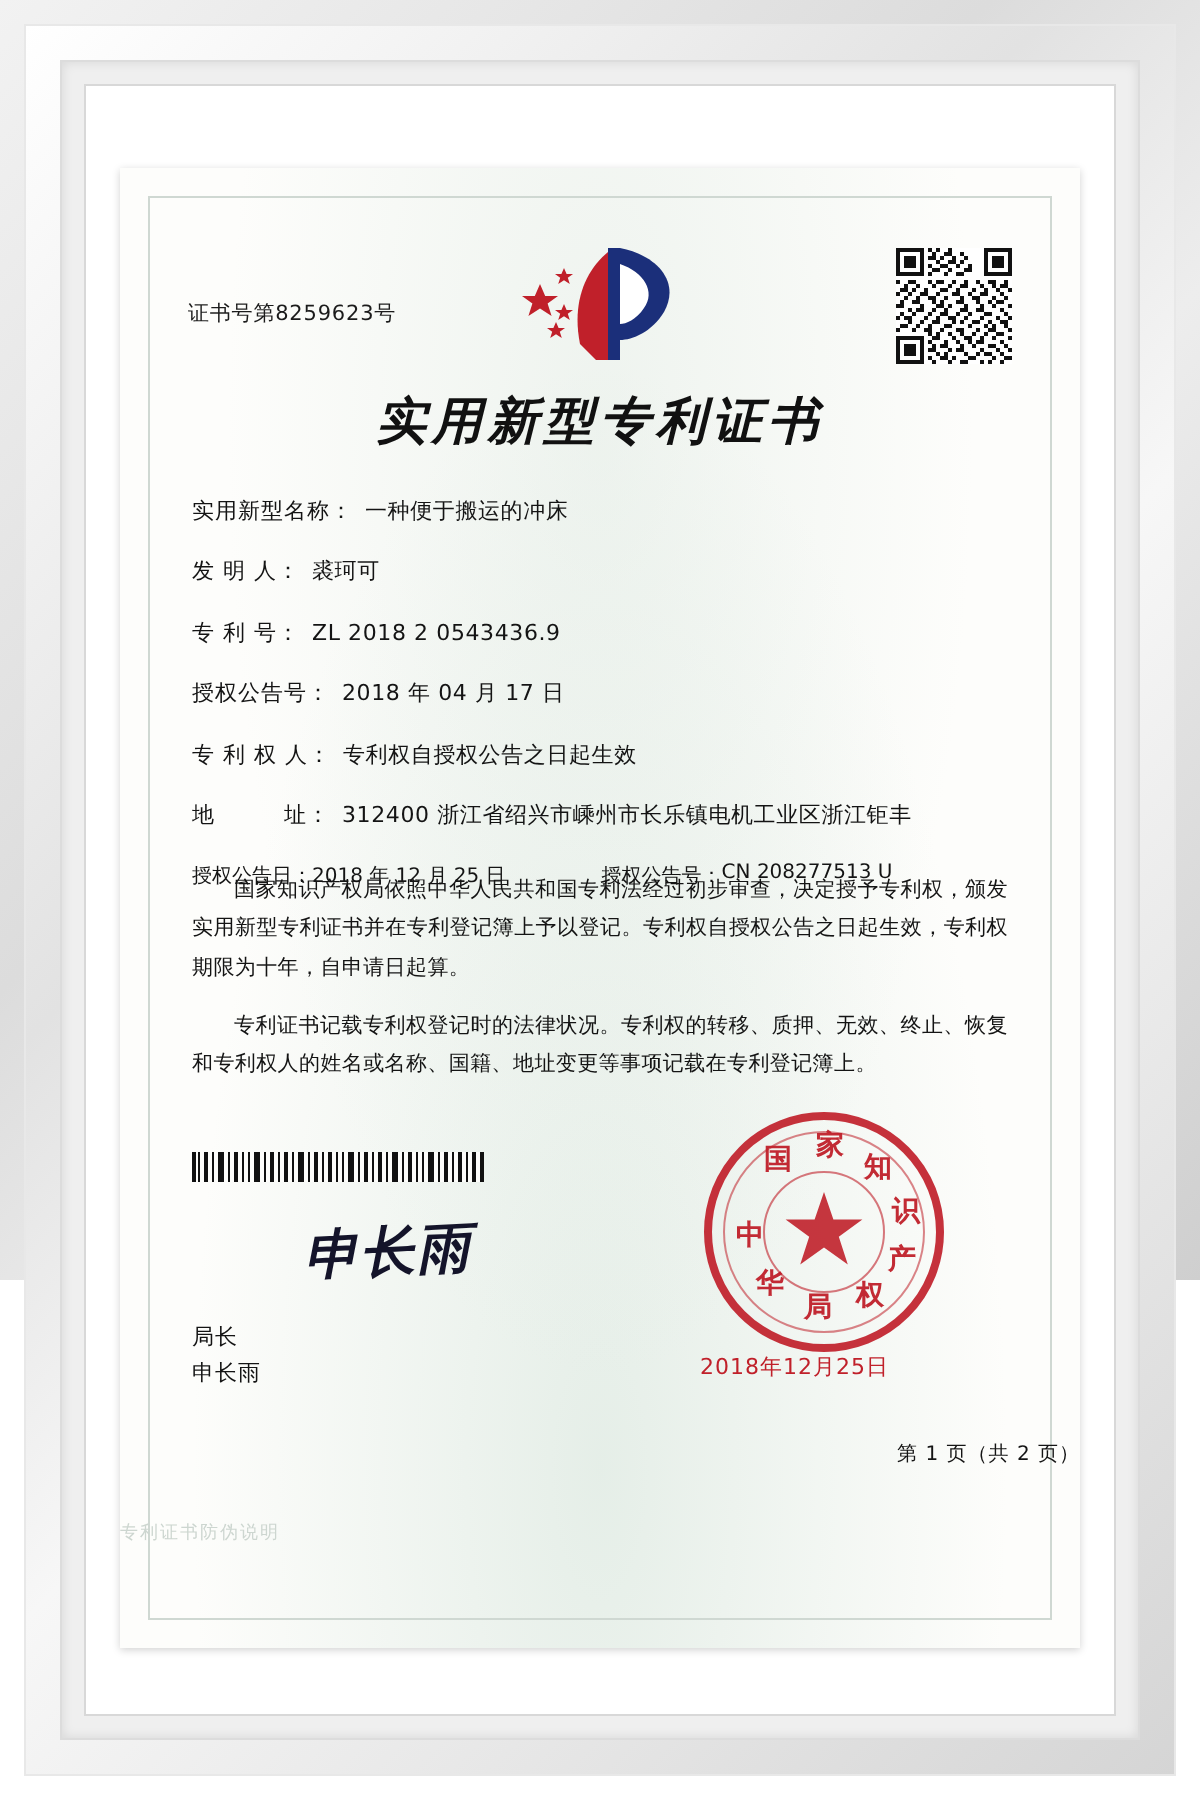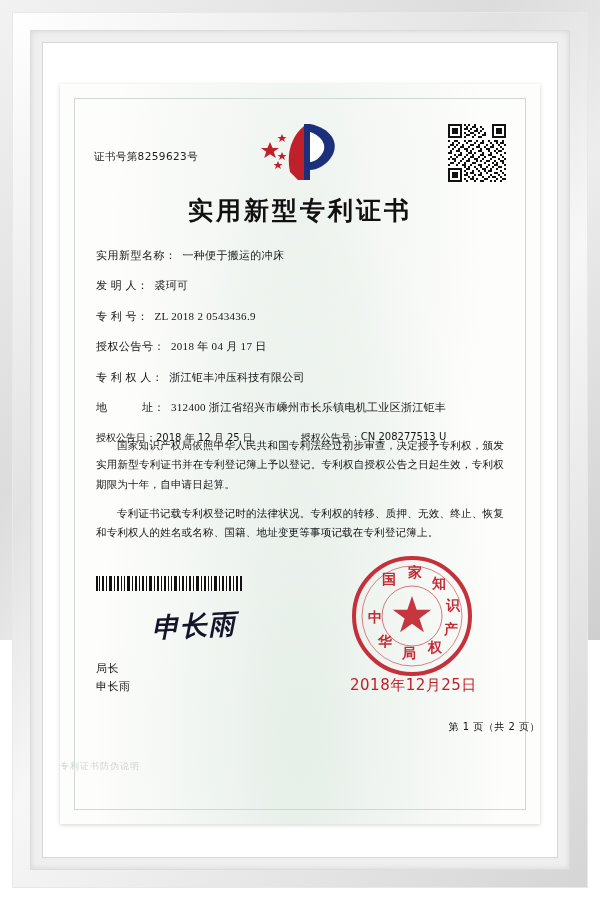--- a/index.html
+++ b/index.html
@@ -99,36 +99,36 @@
 
   .title {
     position: absolute;
     left: 0; right: 0; top: 110px;
     text-align: center;
     font-family: "DejaVu Serif", "Liberation Serif", serif;
     font-size: 25px;
     font-weight: bold;
     letter-spacing: 3px;
     color: #111111;
+    font-style: italic;
   }
 
   
   .fields {
     position: absolute;
     left: 36px; top: 164px;
     right: 34px;
   }
   .field {
     display: flex;
     align-items: flex-start;
     margin-bottom: 14.5px;
     font-size: 11px;
     color: #141414;
     line-height: 1.45;
-    font-family: Liberation Serif, serif;
   }
   .field .lbl {
     flex: 0 0 auto;
     white-space: pre;
     letter-spacing: 0.5px;
   }
   .field .val {
     flex: 1 1 auto;
     padding-left: 6px;
     letter-spacing: 0.3px;
@@ -196,21 +196,21 @@
 
   
   .seal {
     position: absolute;
     left: 286px; top: 466px;
     width: 132px; height: 132px;
   }
   .seal-date {
     position: absolute;
     left: 290px; top: 592px;
-    font-size: 15px;
+    font-size: 11px;
     color: #c0202a;
     letter-spacing: 0.5px;
   }
 
   .page-no {
     position: absolute;
     left: 0; right: 0;
     top: 636px;
     text-align: right;
     font-size: 10px;
@@ -472,21 +472,21 @@
       <div class="field">
         <span class="lbl">专 利 号：</span>
         <span class="val">ZL 2018 2 0543436.9</span>
       </div>
       <div class="field">
         <span class="lbl">授权公告号：</span>
         <span class="val">2018 年 04 月 17 日</span>
       </div>
       <div class="field">
         <span class="lbl">专 利 权 人：</span>
-        <span class="val">浙江钜丰冲压科技有限公司</span>
+        <span class="val">专利权自授权公告之日起生效</span>
       </div>
       <div class="field">
         <span class="lbl">地　　　址：</span>
         <span class="val">312400 浙江省绍兴市嵊州市长乐镇电机工业区浙江钜丰</span>
       </div>
       <div class="field-row2">
         <span class="pair">
           <span class="lbl">授权公告日：</span>
           <span class="val">2018 年 12 月 25 日</span>
         </span>

